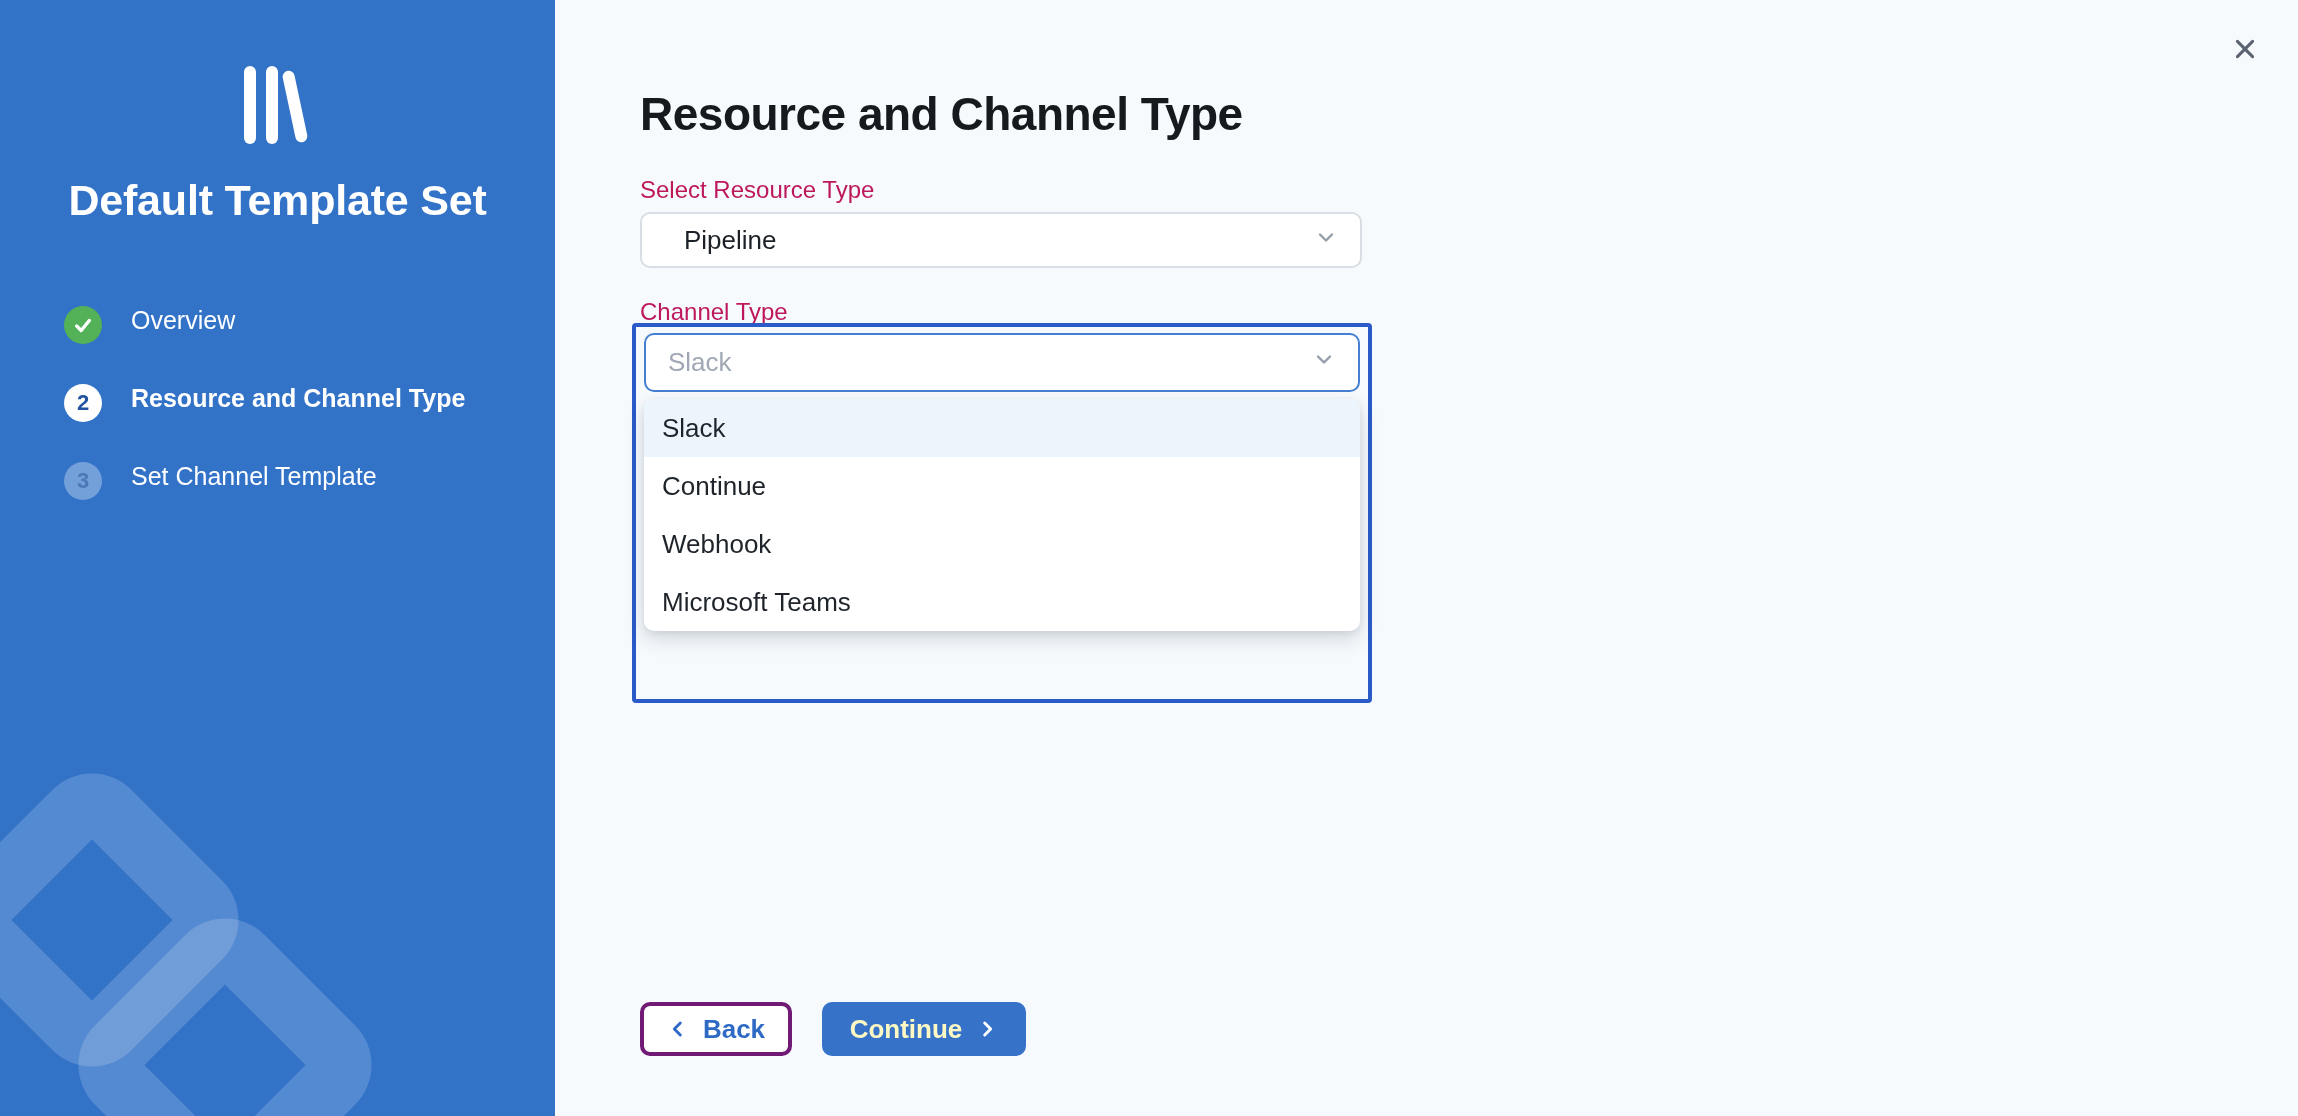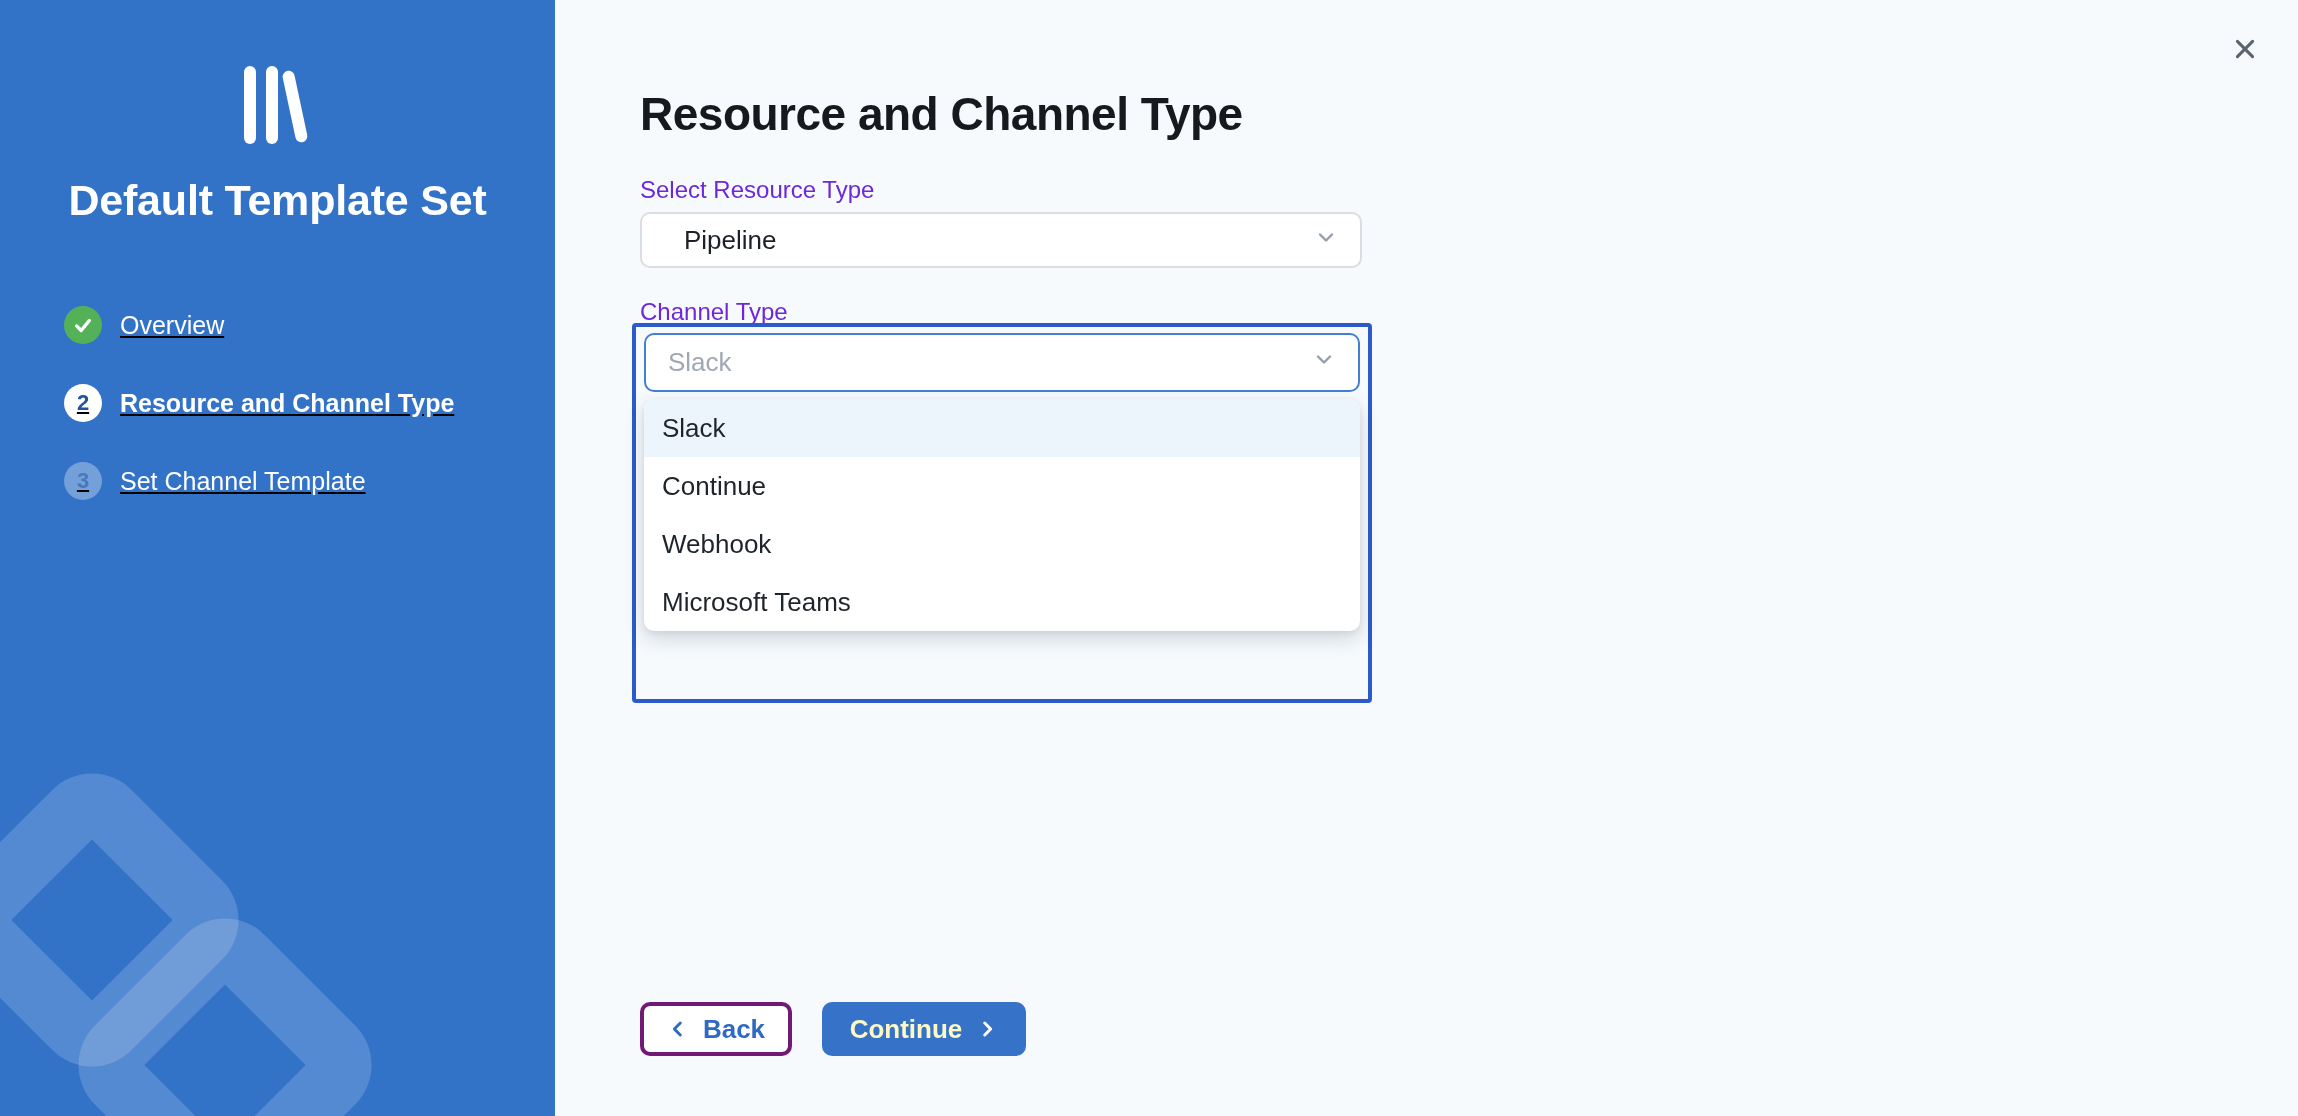--- a/index.html
+++ b/index.html
@@ -21,40 +21,40 @@
              border-radius:7px;top:2px;}
   .logo .b1{left:12px;}
   .logo .b2{left:34px;}
   .logo .b3{left:57px;top:6px;height:73px;transform:rotate(-12deg);}
 
   .sb-title{position:absolute;top:176px;left:0;width:100%;text-align:center;
             color:#ffffff;font-size:43px;font-weight:700;letter-spacing:-0.2px;}
 
   .steps{position:absolute;left:64px;top:306px;display:flex;
          flex-direction:column;gap:40px;}
-  .step{display:flex;align-items:center;gap:18px;cursor:pointer;text-decoration:underline;}
+  .step{display:flex;gap:29px;cursor:pointer;}
   .step-circle{width:38px;height:38px;border-radius:50%;flex:0 0 38px;
                display:flex;align-items:center;justify-content:center;
                font-size:22px;font-weight:700;}
   .step-circle.complete{background:#53b257;}
   .step-circle.current{background:#ffffff;color:#21539f;}
   .step-circle.upcoming{background:rgba(255,255,255,0.32);color:rgba(20,61,130,0.42);}
   .step-label{color:#ffffff;font-size:25px;}
   .step.current .step-label{font-weight:700;}
 
   
   .main{position:absolute;left:555px;top:0;right:0;bottom:0;background:#f6fafd;}
 
   .close-btn{position:absolute;top:26px;right:30px;width:46px;height:46px;
              display:flex;align-items:center;justify-content:center;cursor:pointer;}
 
   .page-title{position:absolute;left:85px;top:56px;font-size:46px;font-weight:700;
               color:#16191e;letter-spacing:-0.5px;}
 
-  .field-label{position:absolute;font-size:24px;color:#6d28d9;font-weight:400;}
+  .field-label{position:absolute;font-size:24px;color:#be185d;font-weight:400;}
   .lbl-resource{left:85px;top:176px;}
   .lbl-channel{left:85px;top:298px;}
 
   .select{position:absolute;box-sizing:border-box;height:56px;background:#ffffff;
           display:flex;align-items:center;padding:0 22px;border-radius:10px;
           font-size:26px;color:#1c2128;cursor:pointer;}
   .select .chev{margin-left:auto;}
   .sel-resource{left:85px;top:212px;width:722px;border:2px solid #d9dee4;padding-left:42px;}
   .sel-channel{left:89px;top:333px;width:716px;height:59px;border:2px solid #4380d3;}
   .sel-channel .ph{color:#9fa8b4;}

